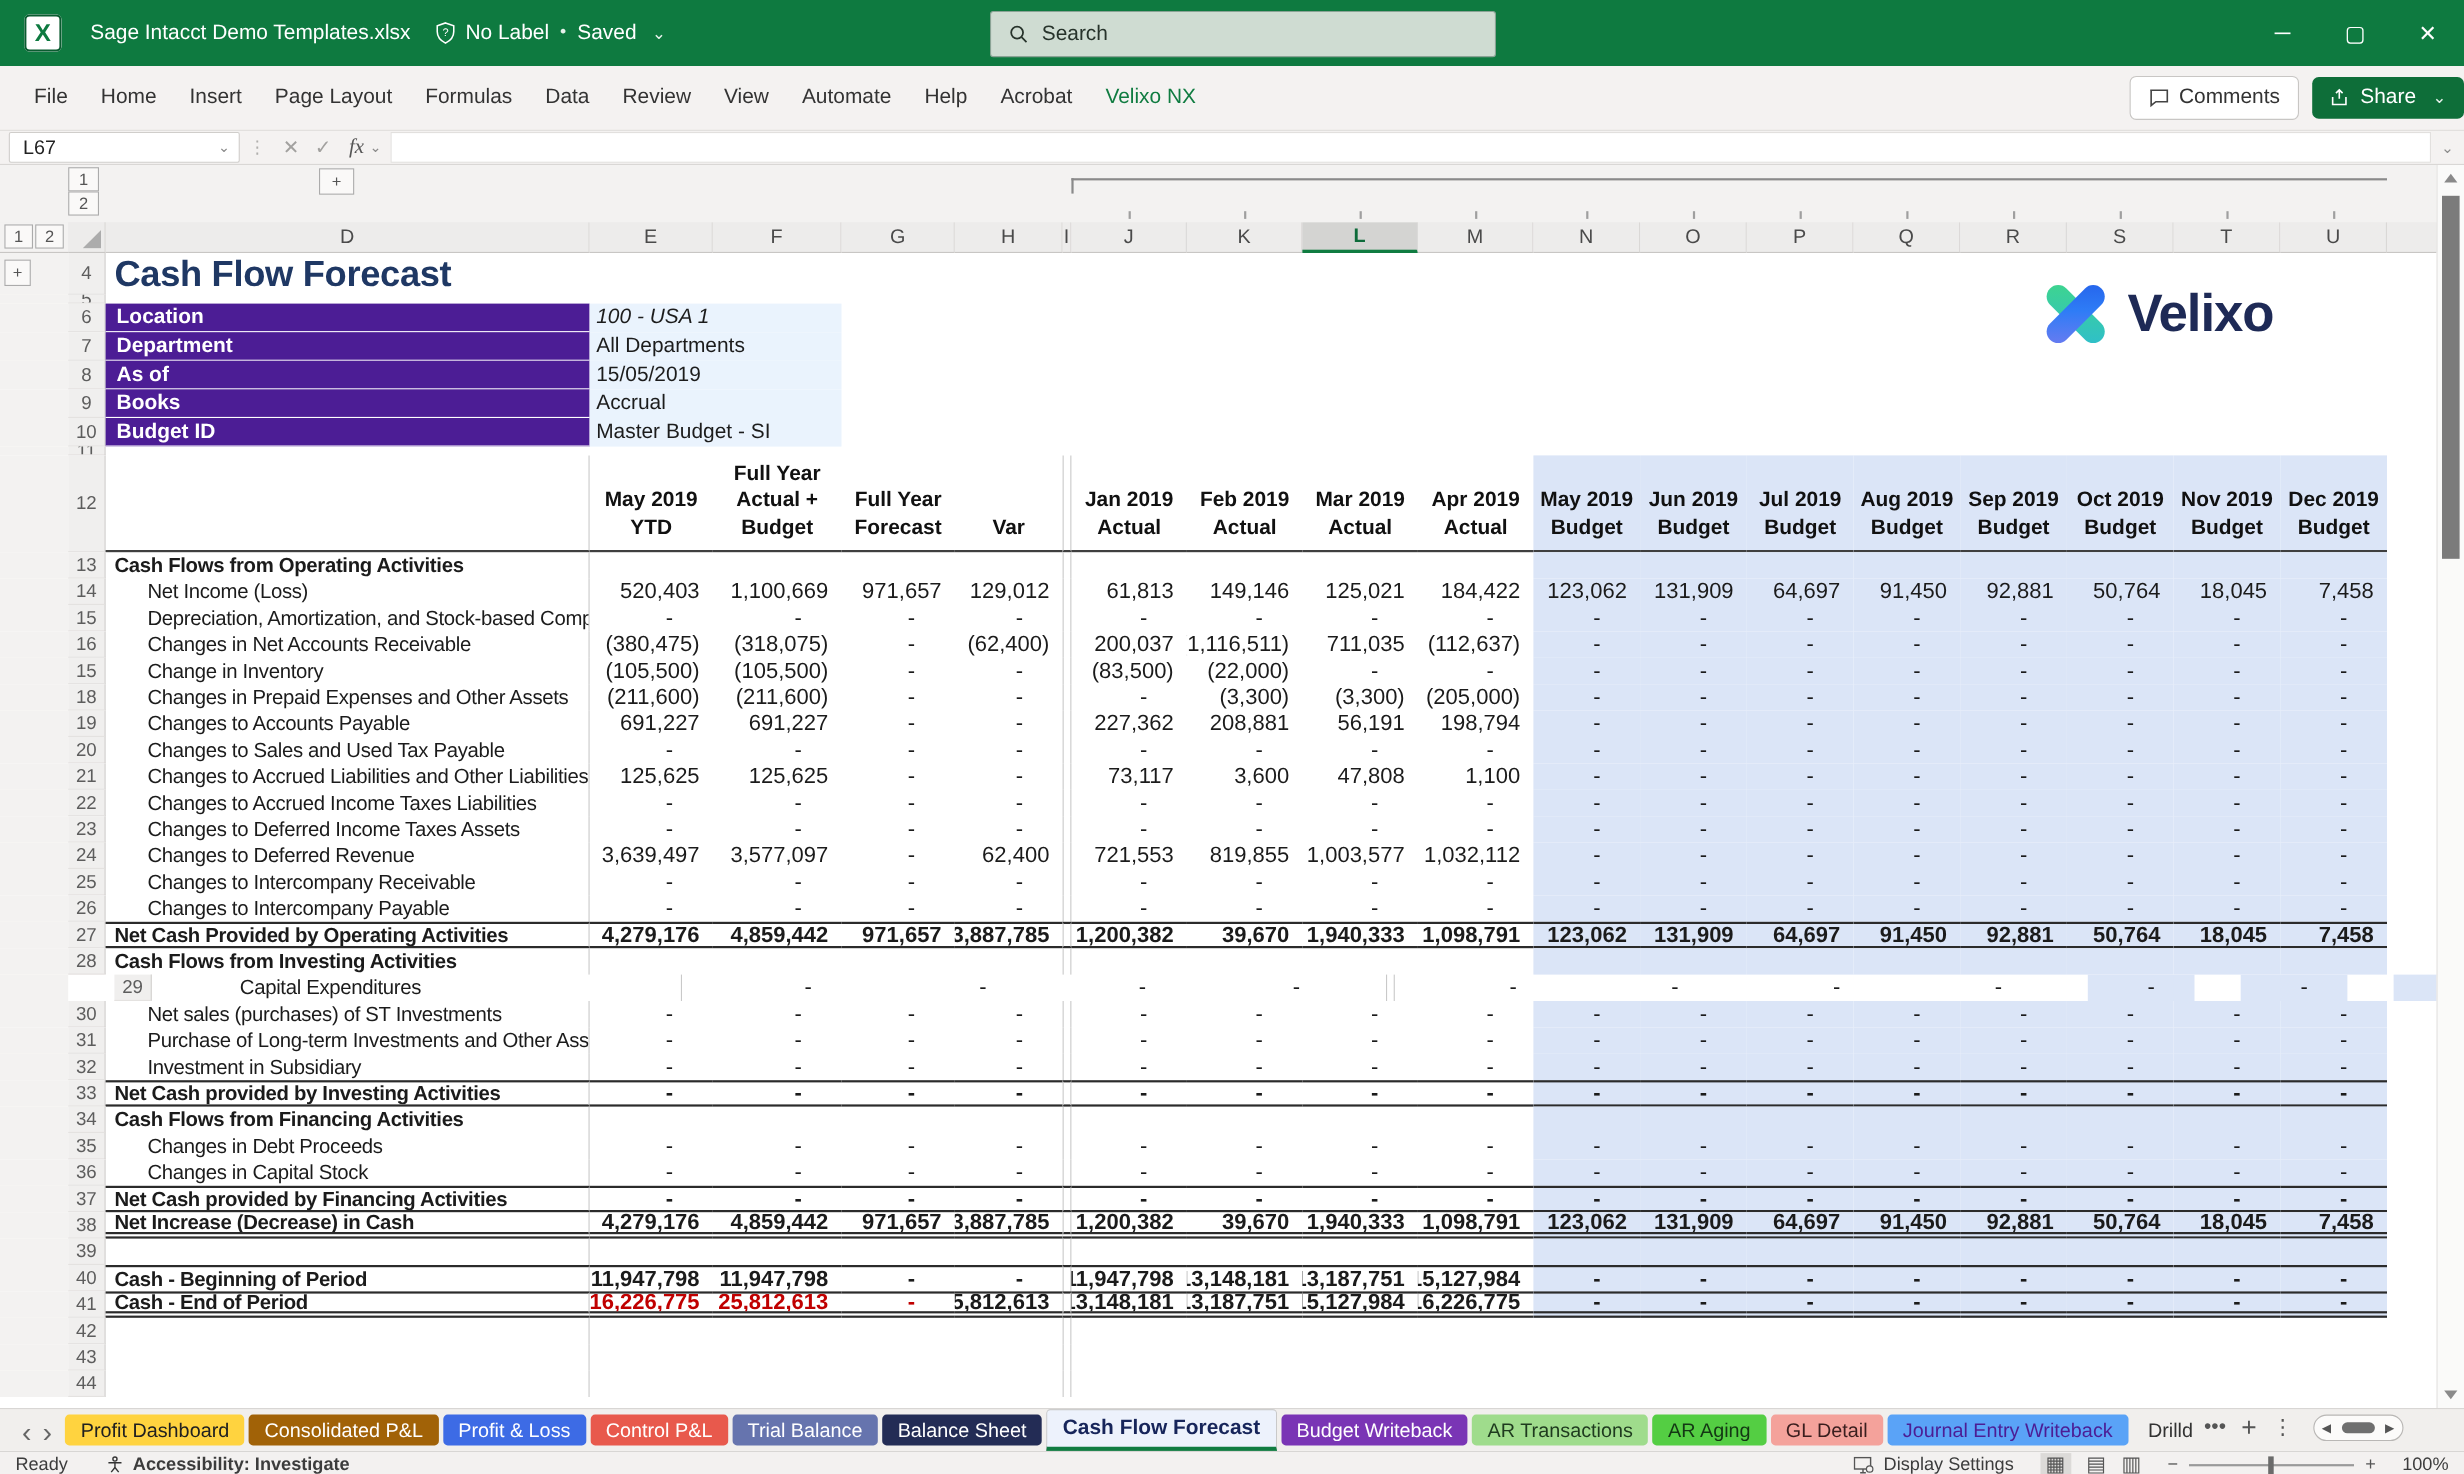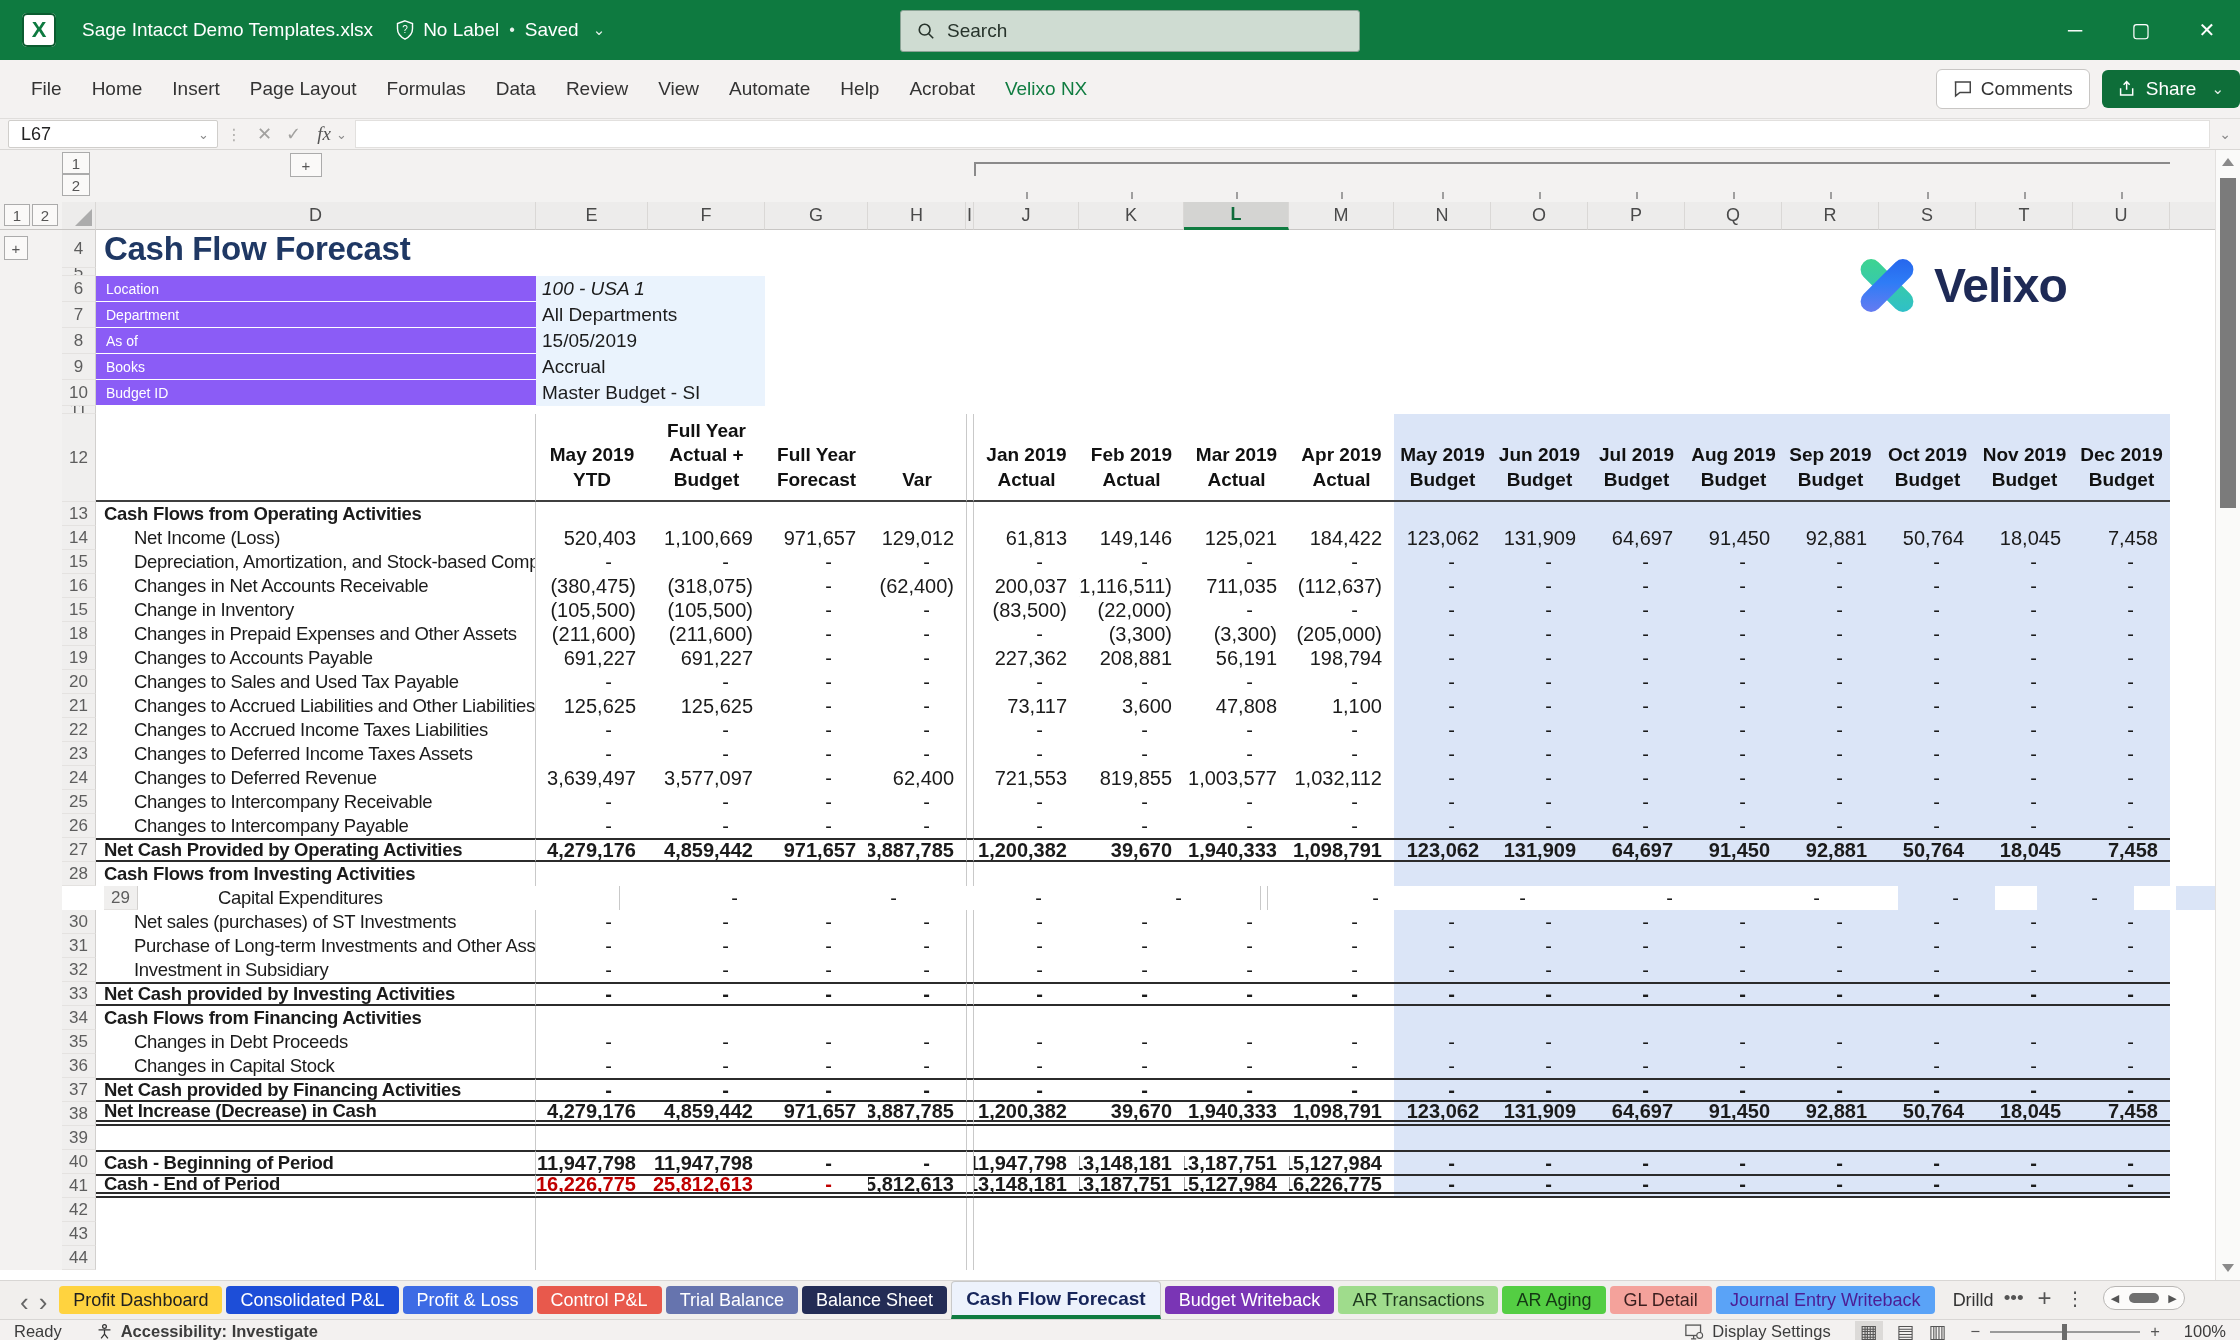--- a/index.html
+++ b/index.html
@@ -76,21 +76,21 @@
   .isp{border-left:1px solid #C9C9C9;border-right:1px solid #C9C9C9;box-sizing:border-box;}
   .bt{border-top:2px solid #2b2b2b;}
   .bb{border-bottom:2px solid #2b2b2b;}
   .bbd{border-bottom:6px double #2b2b2b;}
   .hb{border-bottom:2px solid #3f3f3f;}
   .hcell{display:flex;flex-direction:column;justify-content:flex-end;align-items:center;font-weight:700;font-size:19px;
          line-height:1.28;padding:0 2px 8px;text-align:center;color:#111;box-sizing:border-box;overflow:hidden;}
   .rn{background:#F0EFEE;color:#5d5d5d;font-size:17px;display:flex;align-items:center;justify-content:center;
       border-right:1px solid #D2D0CE;border-bottom:1px solid #E4E2E0;overflow:hidden;box-sizing:border-box;}
   .og{background:#F3F2F1;}
-  .infolab{background:#8b5cf6;color:#fff;font-weight:400;font-size:14px;display:flex;align-items:center;
+  .infolab{background:#4c1d95;color:#fff;font-weight:700;font-size:19px;display:flex;align-items:center;
            padding-left:10px;border-bottom:1px solid #fff;overflow:hidden;box-sizing:border-box;}
   .infoval{background:#EAF3FD;font-size:19px;display:flex;align-items:center;padding-left:6px;color:#1c1c1c;}
   .titlecell{overflow:visible;font-size:33px;font-weight:600;color:#1F3864;display:flex;align-items:center;
              padding-left:8px;white-space:nowrap;z-index:2;}
 
   
   .logo{position:absolute;left:1856px;top:104px;display:flex;align-items:center;z-index:6;background:#fff;}
   .vx{width:62px;height:62px;position:relative;margin-right:16px;}
   .vx .bar{position:absolute;left:-2px;top:21px;width:66px;height:21px;border-radius:11px;}
   .bar1{transform:rotate(45deg);background:linear-gradient(135deg,#3ED48F 5%,#2FBFC9 95%);}
@@ -1173,21 +1173,21 @@
       <div class="sb-thumb"></div>
       <div class="sb-dn"></div>
     </div>
   </div>
 
   <div class="tabbar">
     <span class="navarr">‹</span>
     <span class="navarr" style="margin-left:0">›</span>
     <div id="sheettabs">
         <div class="stab" style="background: rgb(255, 211, 63); color: rgb(32, 32, 32);">Profit Dashboard</div>
-        <div class="stab" style="background: #1d4ed8; color: rgb(255, 255, 255); margin-top: 36px;">Consolidated P&amp;L</div>
+        <div class="stab" style="background: #a16207; color: rgb(255, 255, 255); margin-top: 36px;">Consolidated P&amp;L</div>
         <div class="stab" style="background: rgb(61, 107, 229); color: rgb(255, 255, 255);">Profit &amp; Loss</div>
         <div class="stab" style="background: rgb(232, 89, 76); color: rgb(255, 255, 255);">Control P&amp;L</div>
         <div class="stab" style="background: rgb(102, 116, 174); color: rgb(255, 255, 255);">Trial Balance</div>
         <div class="stab" style="background: rgb(35, 44, 85); color: rgb(255, 255, 255);">Balance Sheet</div>
         <div class="stab active" style="background: rgb(237, 242, 252); color: rgb(23, 37, 90); font-weight: 700;">Cash Flow Forecast</div>
         <div class="stab" style="background: rgb(122, 53, 181); color: rgb(255, 255, 255);">Budget Writeback</div>
         <div class="stab" style="background: rgb(159, 220, 140); color: rgb(30, 58, 30);">AR Transactions</div>
         <div class="stab" style="background: rgb(84, 206, 67); color: rgb(20, 56, 20);">AR Aging</div>
         <div class="stab" style="background: rgb(244, 162, 155); color: rgb(58, 30, 30);">GL Detail</div>
         <div class="stab" style="background: rgb(90, 163, 247); color: #4c1d95; margin-top: 40px;">Journal Entry Writeback</div>

